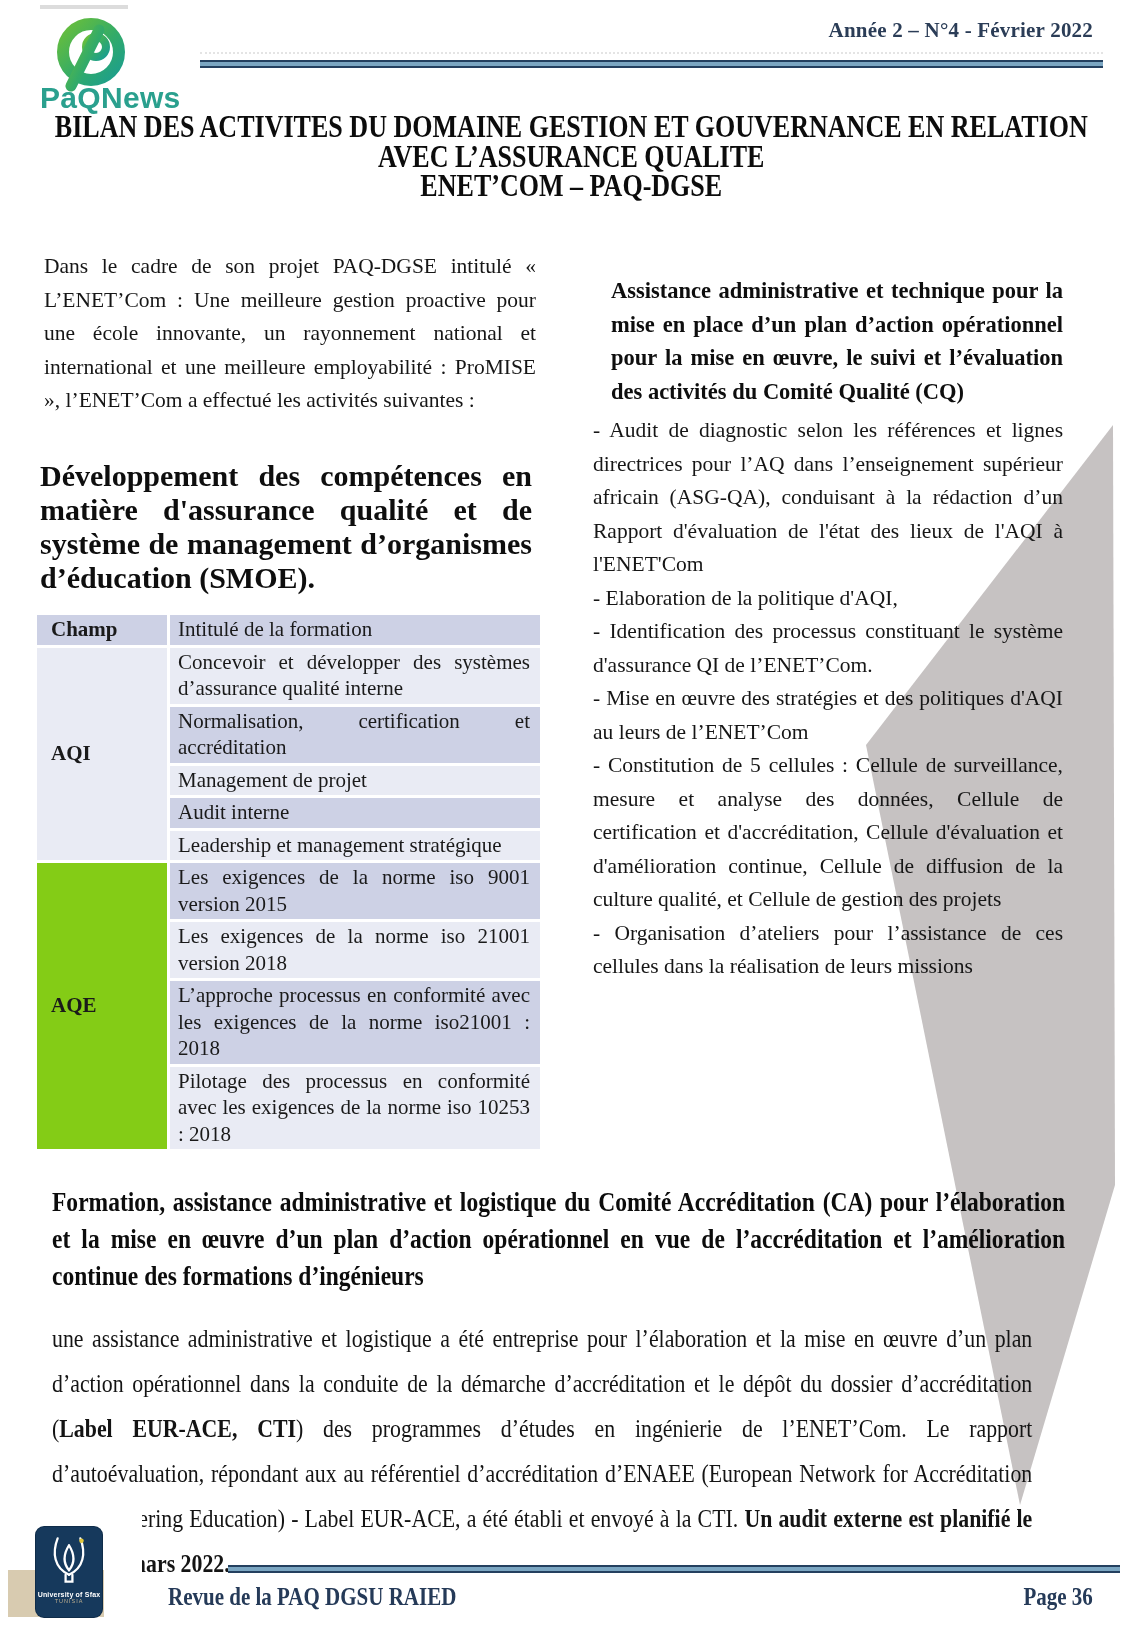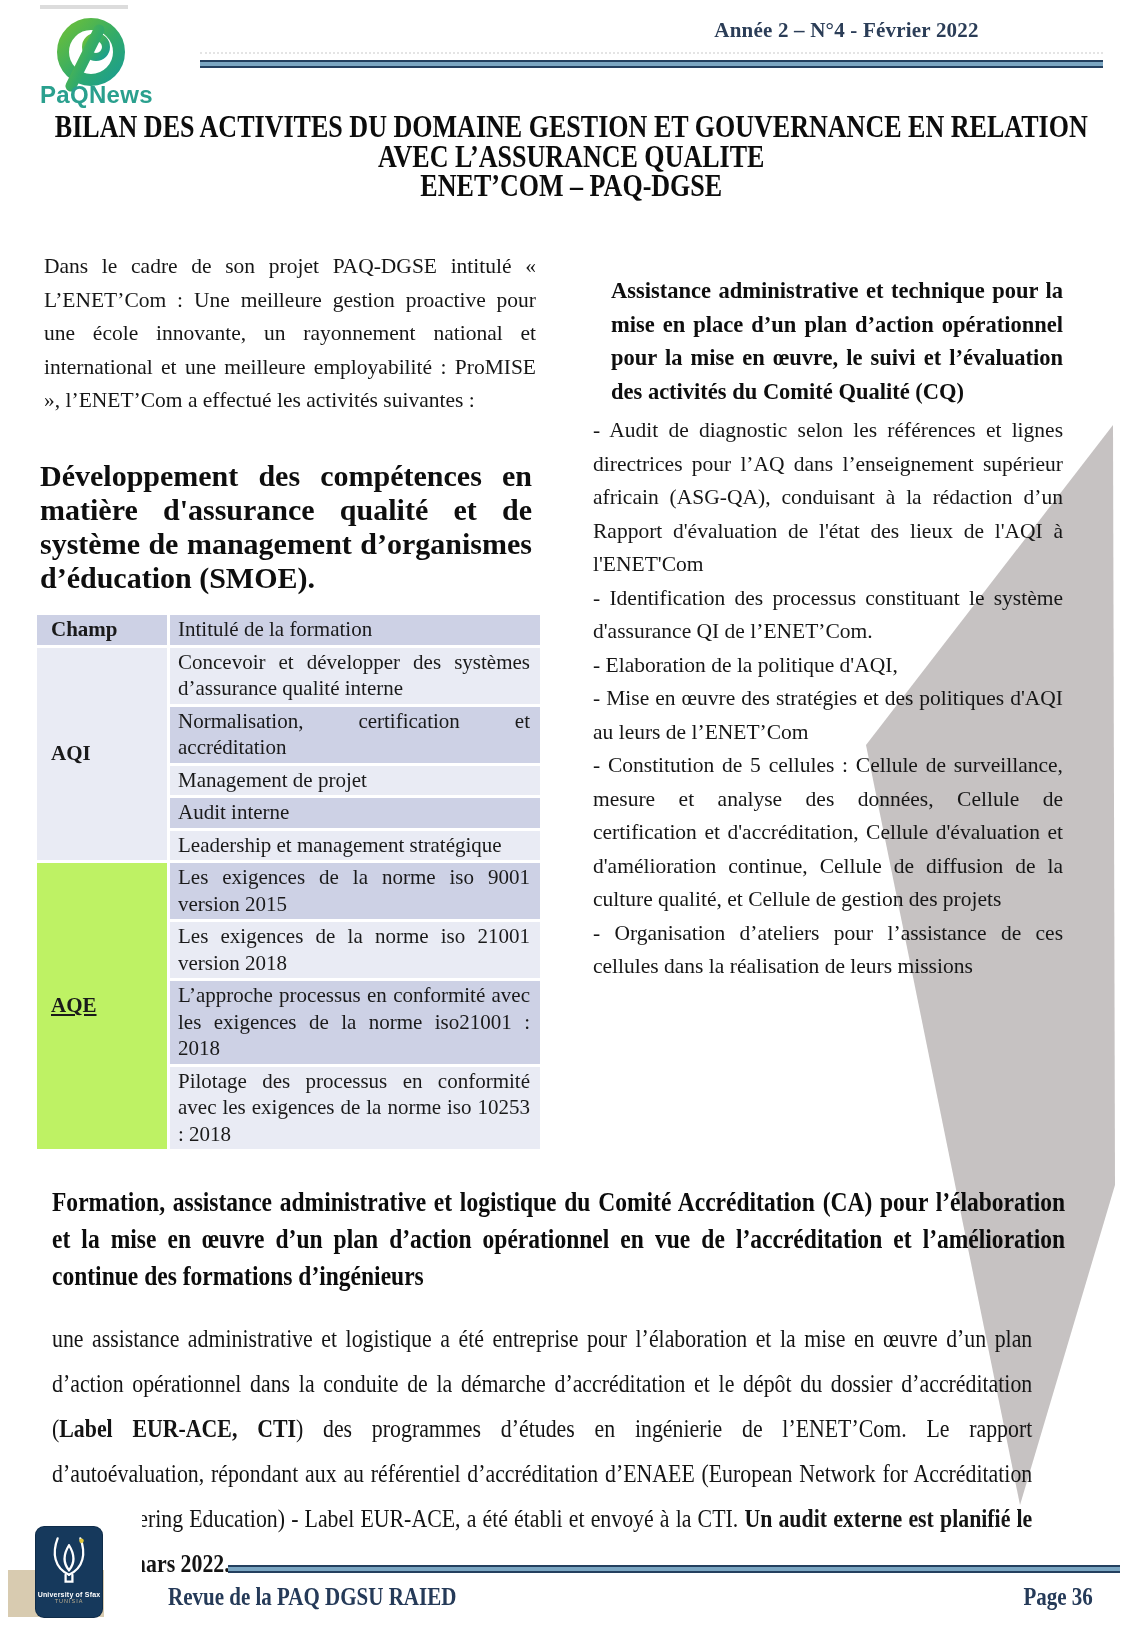--- a/index.html
+++ b/index.html
@@ -7,30 +7,30 @@
         font-family:"Liberation Serif", serif;color:#111;}
   .abs{position:absolute;}
 
   
   #watermark{left:0;top:0;width:1125px;height:1625px;background:#c6c2c2;
     clip-path:polygon(1113px 425px, 866px 745px, 1020px 1505px, 1115px 1185px);z-index:0;}
 
   .z{z-index:2;}
 
   
-  #issue{left:600px;top:18px;width:493px;text-align:center;font-size:21px;font-weight:bold;
+  #issue{left:600px;top:18px;width:493px;text-align:right;font-size:21px;font-weight:bold;
          color:#2b3d57;letter-spacing:0.2px;}
   #dotted-rule{left:200px;top:52px;width:903px;border-top:2px dotted #e4e4e4;height:0;}
   #header-rule{left:200px;top:60px;width:903px;height:4px;background:#7ba6c2;
          border-top:2px solid #24405f;border-bottom:2px solid #24405f;}
   #logo-edge-strip{left:40px;top:5px;width:88px;height:4px;background:#dcdcdc;}
 
   #paq-logo{left:44px;top:16px;width:90px;height:110px;text-align:center;}
   #paq-text{left:40px;top:81px;width:98px;text-align:center;font-family:"Liberation Sans",sans-serif;
-            font-weight:bold;font-size:24px;color:#2aa08e;letter-spacing:0.3px;}
+            font-weight:bold;font-size:30px;color:#2aa08e;letter-spacing:0.3px;}
 
   
   .cond{transform:scaleX(0.84);transform-origin:0 0;}
 
   #title{left:40px;top:112px;width:1265px;text-align:center;font-weight:bold;color:#0c0c0c;
          font-size:31px;line-height:29.5px;}
 
   
   .bodytxt{font-size:21.5px;line-height:33.5px;text-align:justify;color:#161616;}
   #col-left{left:44px;top:250px;width:492px;}
@@ -41,21 +41,21 @@
                 text-align:justify;color:#0e0e0e;}
   #col-right p{margin:0;}
 
   
   #formation-table{left:34px;top:612px;border-collapse:separate;border-spacing:3px;
      table-layout:fixed;width:509px;font-size:21px;line-height:26.5px;color:#1a1a1a;}
   #formation-table td{padding:1px 10px 2px 8px;vertical-align:top;text-align:justify;}
   #formation-table td.c1{width:106px;text-align:left;}
   .bg-dark{background:#cdd1e5;}
   .bg-light{background:#e9ebf4;}
-  .bg-med{background:#bef264;text-decoration:underline;}
+  .bg-med{background:#84cc16;}
   td.hdr{font-weight:bold;padding-left:14px !important;}
   td.grp{font-weight:bold;vertical-align:middle !important;padding-left:14px !important;}
 
   
   #bottom-wrap{left:52px;top:1183px;width:1206px;}
   #bottom-heading{width:1206px;font-weight:bold;font-size:28px;line-height:37px;
                   text-align:justify;color:#0c0c0c;}
   #bottom-para{margin-top:22px;width:1167px;font-size:26px;line-height:45px;
                text-align:justify;color:#141414;}
   .b{font-weight:bold;}
@@ -149,22 +149,22 @@
     </tr>
     <tr>
       <td class="bg-light">Pilotage des processus en conformité avec les exigences de la norme iso 10253 : 2018</td>
     </tr>
   </tbody>
     </table>
 
   <div id="col-right" class="abs z bodytxt">
     <div id="right-heading">Assistance administrative et technique pour la mise en place d’un plan d’action opérationnel pour la mise en œuvre, le suivi et l’évaluation des activités du Comité Qualité (CQ)</div>
     <p>- Audit de diagnostic selon les références et lignes directrices pour l’AQ dans l’enseignement supérieur africain (ASG-QA), conduisant à la rédaction d’un Rapport d'évaluation de l'état des lieux de l'AQI à l'ENET'Com</p>
+    <p>- Elaboration de la politique d'AQI,</p>
     <p>- Identification des processus constituant le système d'assurance QI de l’ENET’Com.</p>
-    <p>- Elaboration de la politique d'AQI,</p>
     <p>-  Mise en œuvre des stratégies et des politiques d'AQI au leurs de l’ENET’Com</p>
     <p>-  Constitution de 5 cellules : Cellule de surveillance, mesure et analyse des données, Cellule de certification et d'accréditation, Cellule d'évaluation et d'amélioration continue, Cellule de diffusion de la culture qualité, et Cellule de gestion des projets</p>
     <p>-  Organisation d’ateliers pour l’assistance de ces cellules dans la réalisation de leurs missions</p>
   </div>
 
   <div id="bottom-wrap" class="abs z cond">
     <div id="bottom-heading">Formation, assistance administrative et logistique du Comité Accréditation (CA) pour l’élaboration et la mise en œuvre d’un plan d’action opérationnel en vue de l’accréditation et l’amélioration continue des formations d’ingénieurs</div>
     <div id="bottom-para"><span>une assistance administrative et logistique a été entreprise pour l’élaboration et la mise en œuvre d’un plan d’action opérationnel dans la conduite de la démarche d’accréditation et le dépôt du dossier d’accréditation (</span><span class="b">Label EUR-ACE, CTI</span><span>) des programmes d’études en ingénierie de l’ENET’Com. Le rapport d’autoévaluation, répondant aux au référentiel d’accréditation d’ENAEE (European Network for Accréditation of Engineering Education) - Label EUR-ACE, a été établi et envoyé à la CTI. </span><span class="b">Un audit externe est planifié le 10 et 11 mars 2022.</span></div>
   </div>
 

